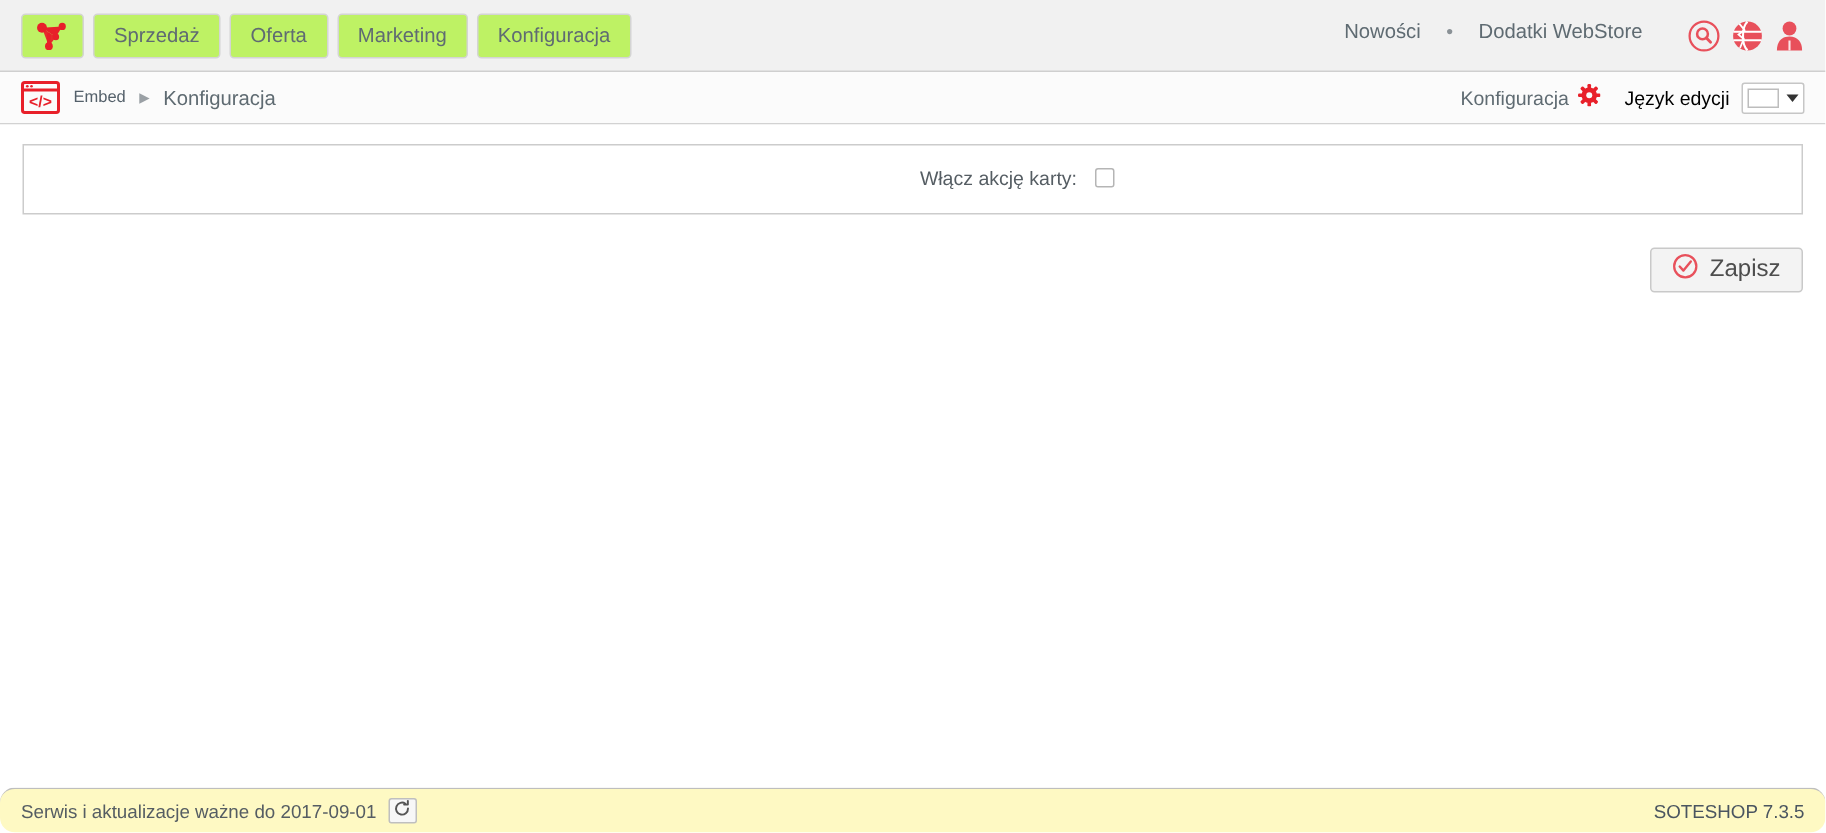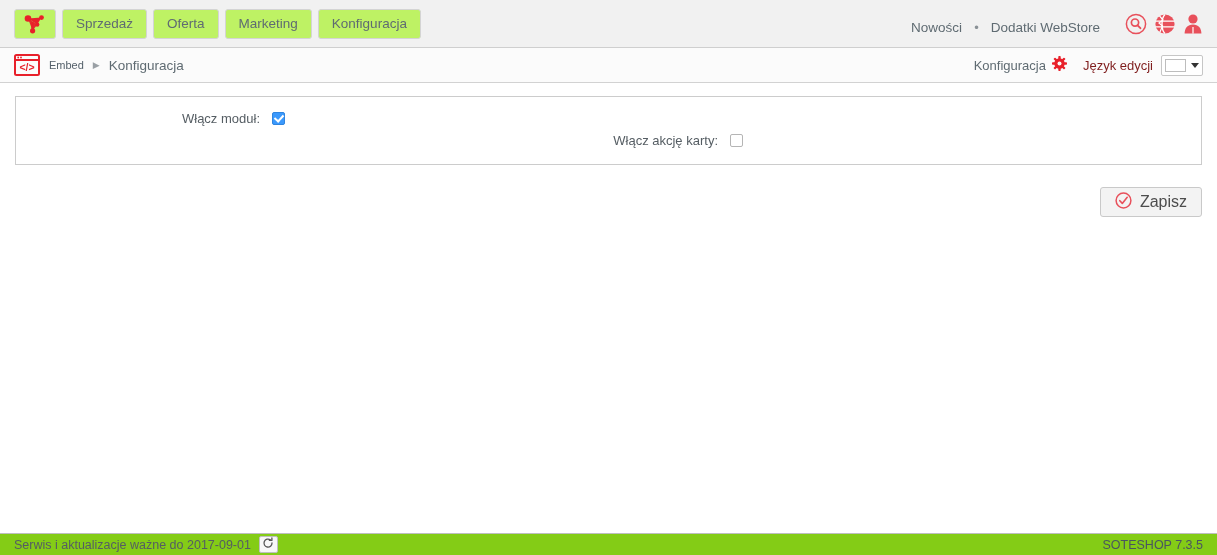--- a/index.html
+++ b/index.html
@@ -51,22 +51,22 @@
   }
   .nav-btn.logo-btn {
     padding: 0 9px;
     min-width: 40px;
   }
   .logo-svg { display: block; }
 
   .nav-right {
     margin-left: auto;
     display: flex;
-    align-items: flex-end;
-    gap: 3px;
+    align-items: flex-start;
+    gap: 8px;
   }
   .nav-link {
     font-size: 13.5px;
     color: #5f6b72;
     cursor: pointer;
     text-decoration: none;
     white-space: nowrap;
   }
   .nav-sep {
     color: #8a9196;
@@ -119,21 +119,21 @@
   }
   .crumb-cfg {
     font-size: 13px;
     color: #5f6b72;
     cursor: pointer;
     white-space: nowrap;
   }
   .gear-wrap { margin-left: 6px; display: block; cursor: pointer; }
   .crumb-lang {
     font-size: 13px;
-    color: #7f1d1d;
+    color: #000000;
     margin-left: 16px;
     white-space: nowrap;
   }
   .flag-select {
     margin-left: 8px;
     height: 21px;
     width: 42px;
     border: 1px solid #c6c6c6;
     border-radius: 2px;
     background: #ffffff;
@@ -236,27 +236,28 @@
     cursor: pointer;
     box-sizing: border-box;
   }
 
   
   .footer {
     position: absolute;
     left: 0;
     bottom: 0;
     width: 1217px;
-    height: 22px;
-    background: #84cc16;
+    height: 30px;
+    background: #fef9c3;
     border-top: 1px solid #bebebe;
     box-sizing: border-box;
     display: flex;
     align-items: center;
     padding: 0 14px;
+    border-radius: 10px;
   }
   .footer-left {
     display: flex;
     align-items: center;
     font-size: 12.5px;
     color: #555d63;
     white-space: nowrap;
   }
   .refresh-btn {
     margin-left: 8px;
@@ -383,24 +384,20 @@
         <span class="flag-bot"></span>
       </span>
       <span class="caret"></span>
     </div>
   </div>
 </div>
 
 <div class="content">
   <div class="panel">
 
-    <div class="form-row">
-      <span class="form-label">Włącz moduł:</span>
-      <span class="cb checked"></span>
-    </div>
 
     <div class="form-row">
       <span class="form-label">Włącz akcję karty:</span>
       <span class="cb"></span>
     </div>
 
   </div>
 
   <div class="actions">
     <div class="save-btn">

